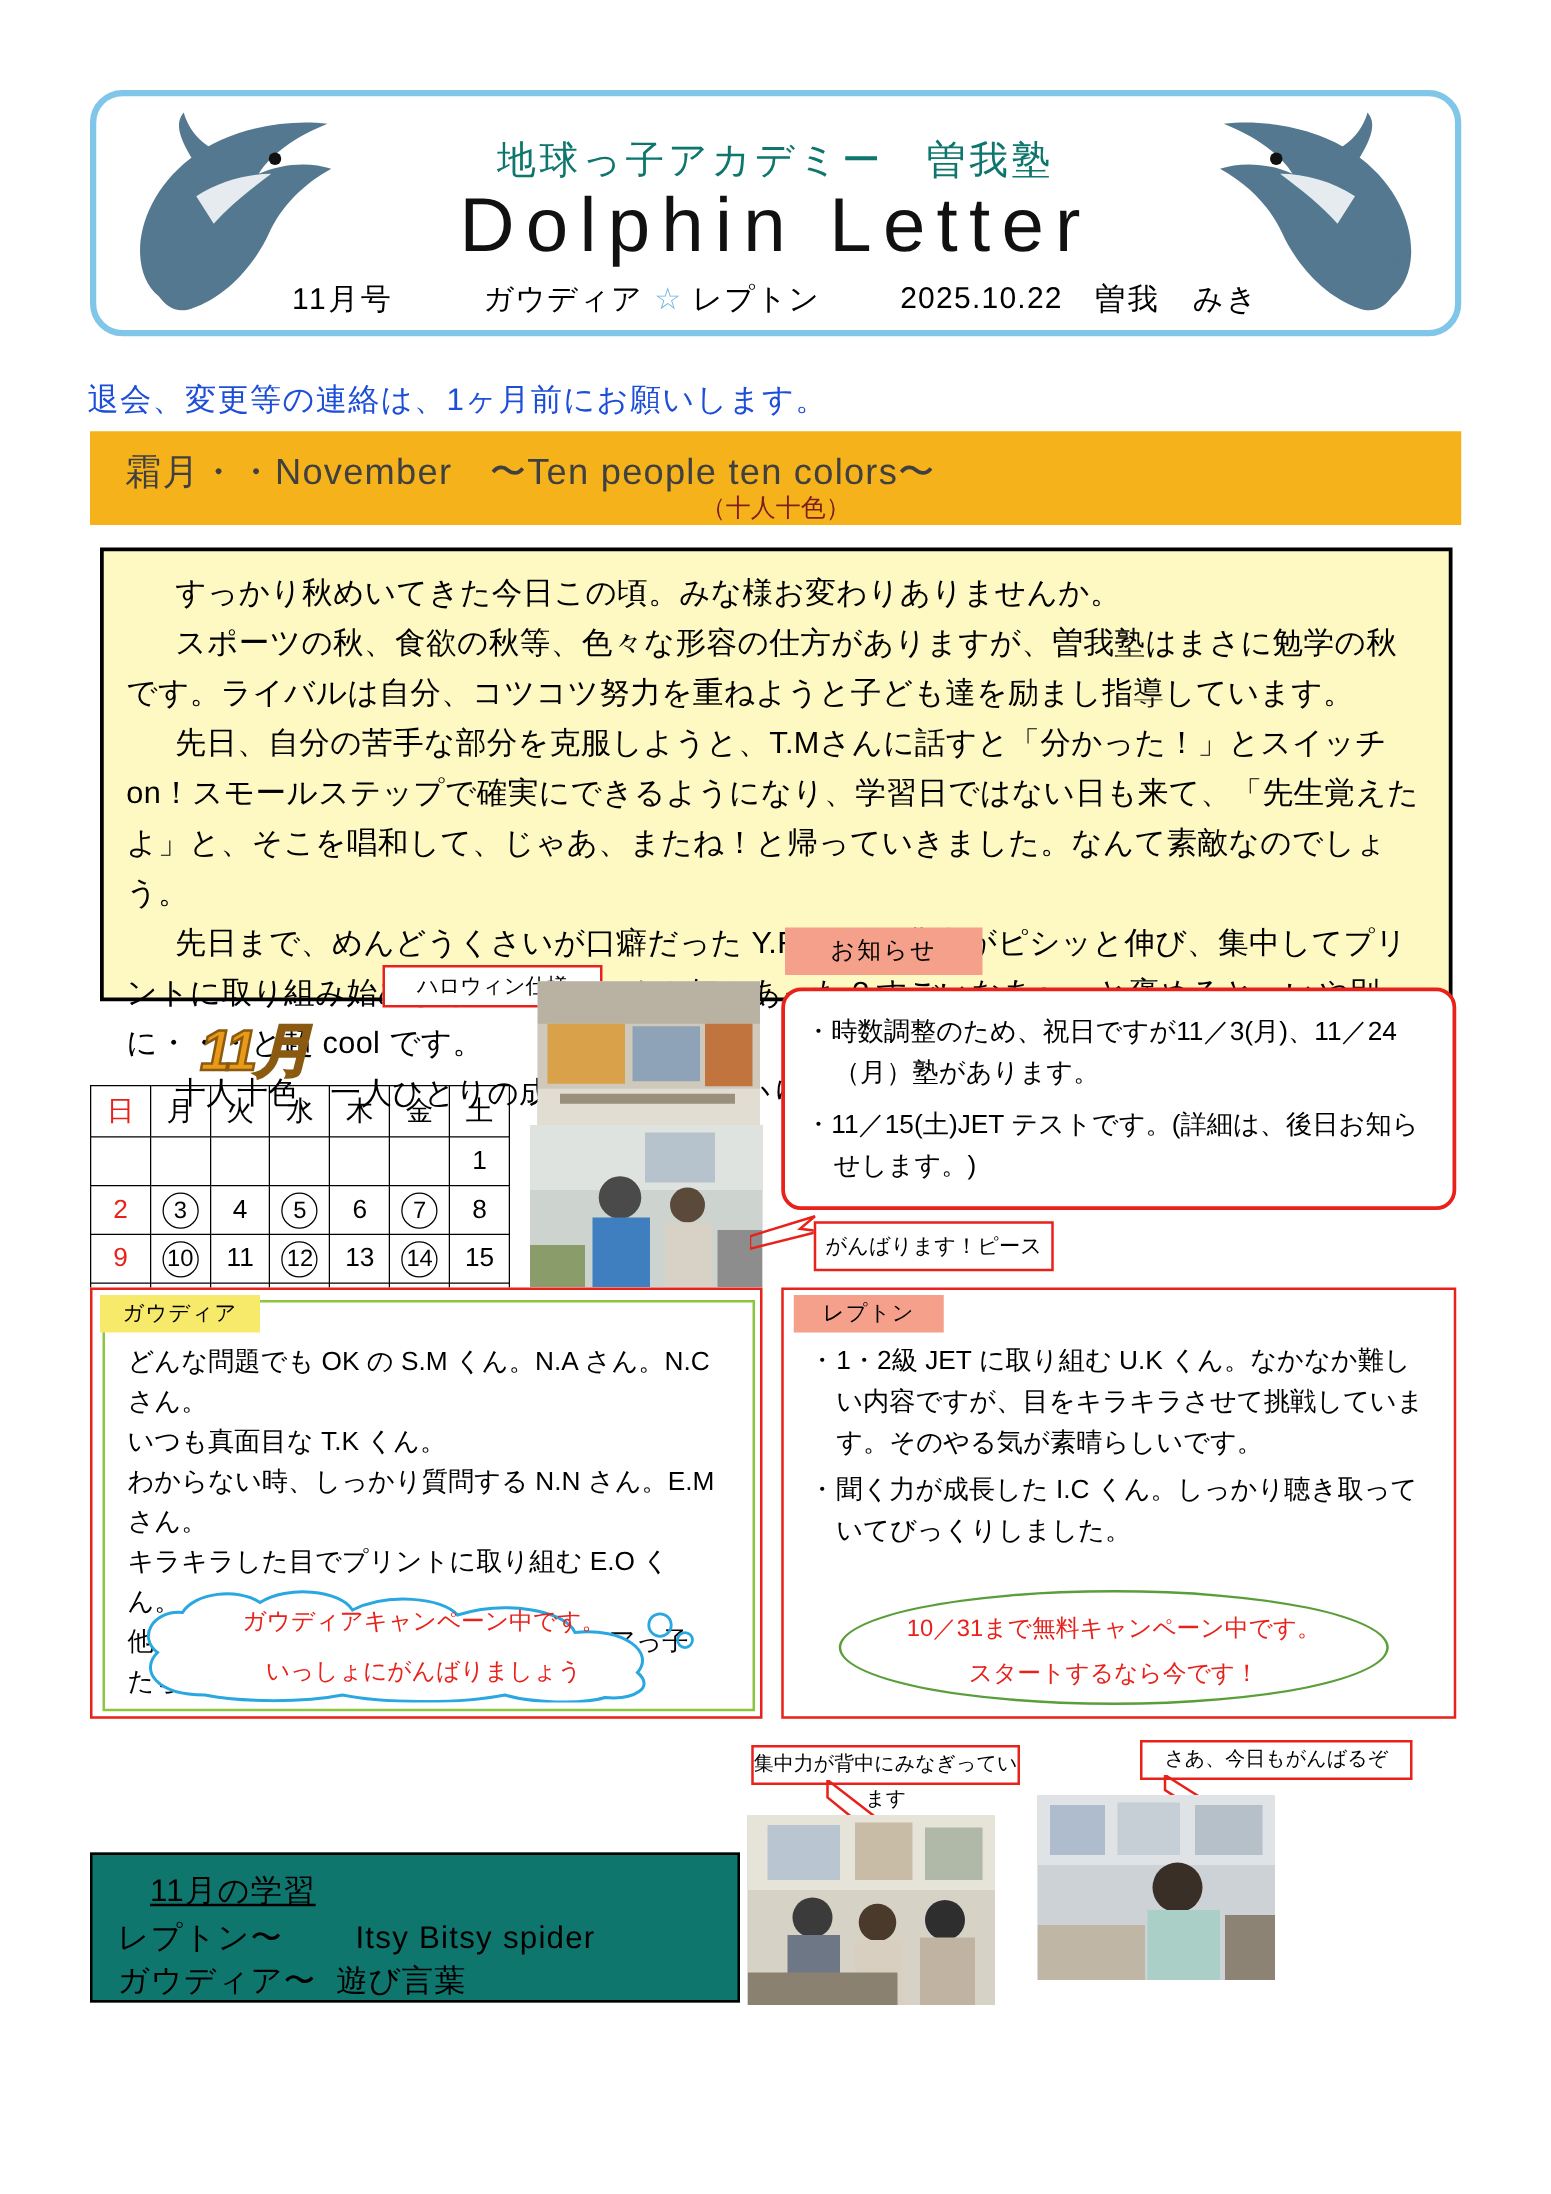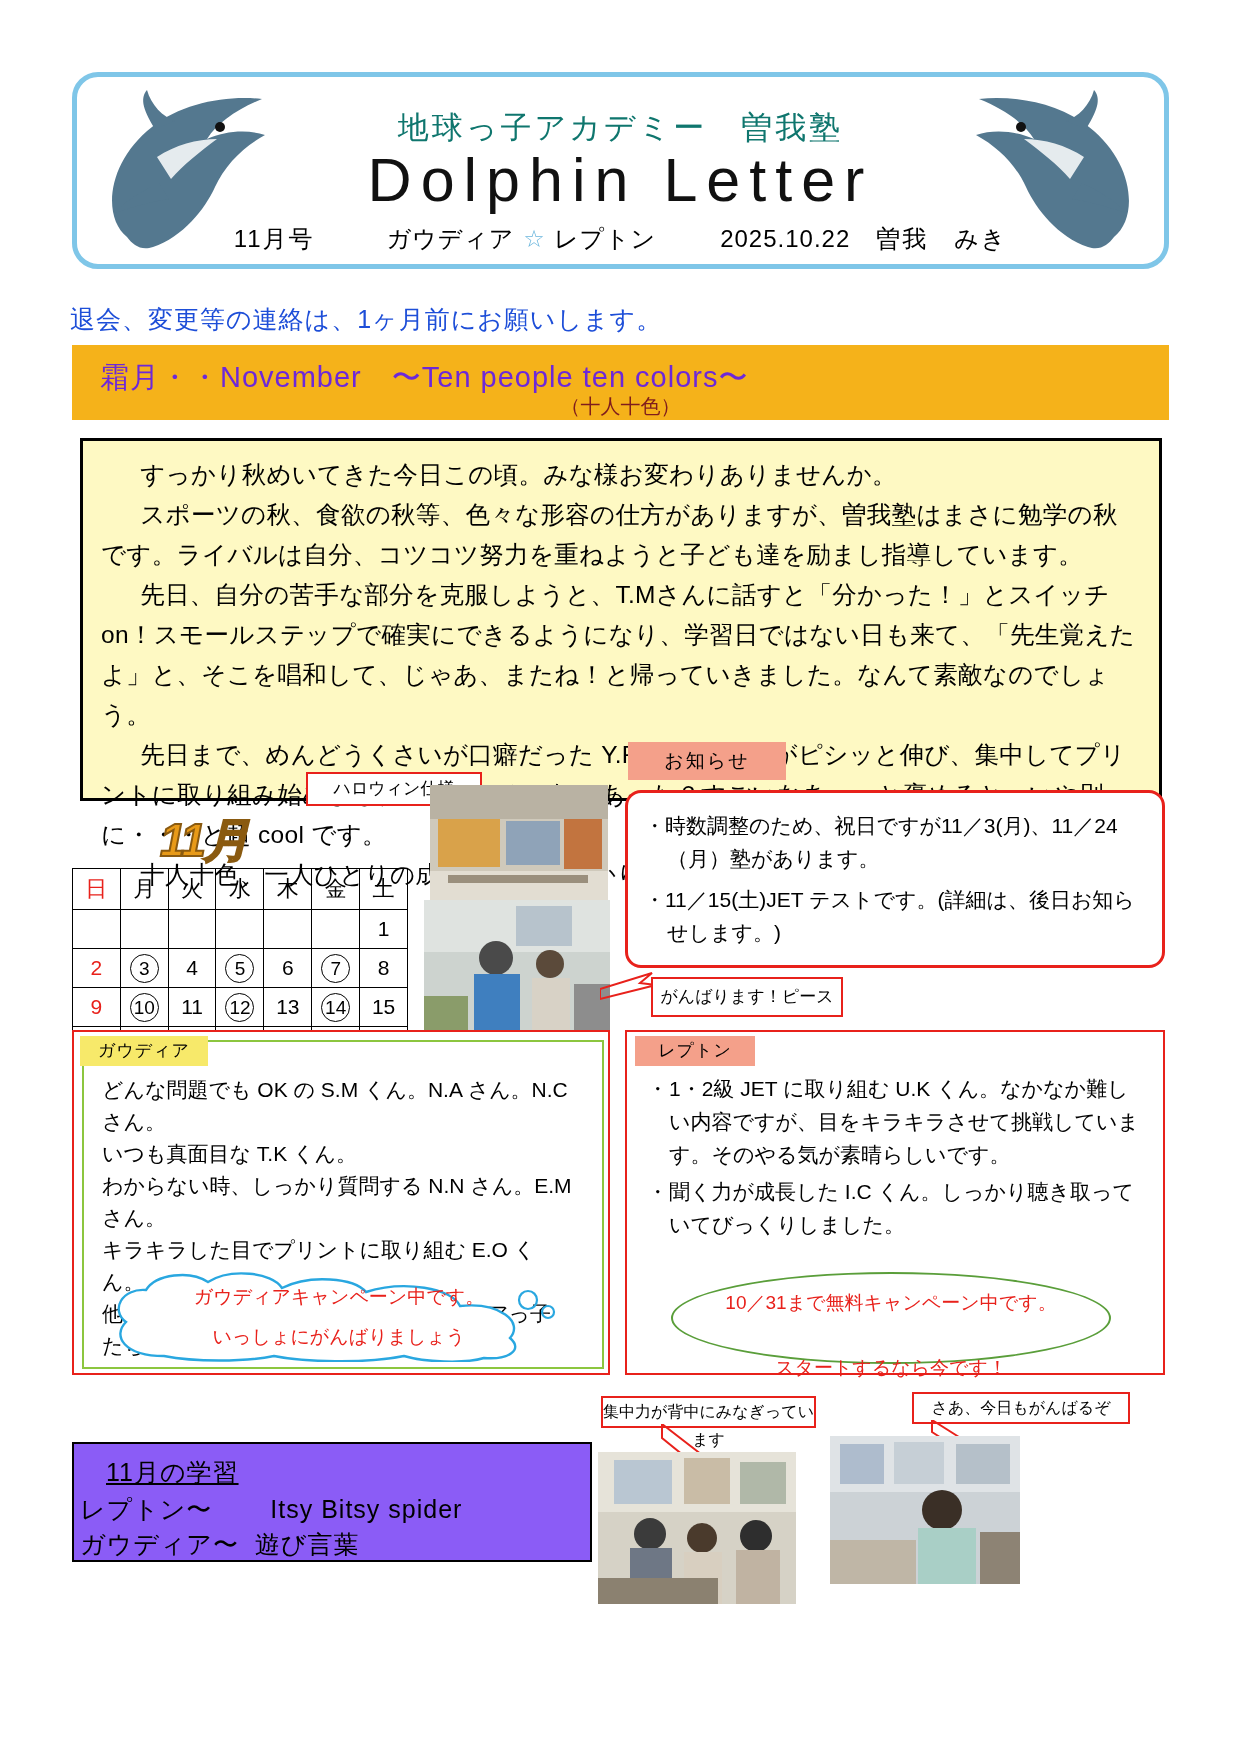--- a/index.html
+++ b/index.html
@@ -41,21 +41,21 @@
 
   
   .red-notice{
     position:absolute;left:70px;top:303px;font-size:25px;color:#1d4ed8;letter-spacing:1px;
   }
 
   
   .orange-banner{
     position:absolute;left:72px;top:345px;width:1097px;height:75px;background:#f5b21a;
   }
-  .ob-line1{position:absolute;left:28px;top:13px;font-size:29px;color:#6d28d9;letter-spacing:1px;}
+  .ob-line1{position:absolute;left:28px;top:13px;font-size:29px;color:#404040;letter-spacing:1px;}
   .ob-line2{position:absolute;left:0;right:0;top:48px;text-align:center;font-size:20px;color:#7f1d1d;}
 
   
   .article{
     position:absolute;left:80px;top:438px;width:1082px;height:363px;
     border:3px solid #000;box-sizing:border-box;background:#fef9c3;
     padding:14px 18px 0 18px;
   }
   .article p{margin:0 0 0 0;font-size:24.5px;line-height:40px;letter-spacing:0.3px;text-indent:1.6em;}
 
@@ -146,40 +146,40 @@
   .lepton-text{position:absolute;left:20px;top:40px;width:500px;font-size:21px;line-height:33px;}
   .lepton-text ul{margin:0;padding:0;list-style:none;}
   .lepton-text li{margin-bottom:4px;padding-left:22px;position:relative;}
   .lepton-text li:before{content:"・";position:absolute;left:0;top:0;}
   .lepton-text .sub{padding-left:22px;}
   .ellipse{
     position:absolute;left:44px;top:240px;width:440px;height:92px;
     border:2px solid #5a9e3a;border-radius:50%;box-sizing:border-box;
   }
   .el-t1{position:absolute;left:0;right:0;top:16px;text-align:center;font-size:19px;color:#e8211b;}
-  .el-t2{position:absolute;left:0;right:0;top:52px;text-align:center;font-size:19px;color:#e8211b;margin-top:29px;}
+  .el-t2{position:absolute;left:0;right:0;top:52px;text-align:center;font-size:19px;color:#e8211b;}
 
   
   .callout-b1{
     position:absolute;left:601px;top:1396px;width:215px;height:32px;
     border:2px solid #e8211b;box-sizing:border-box;background:#fff;
     font-size:16px;text-align:center;line-height:28px;
   }
   .b1-tail{position:absolute;left:660px;top:1424px;width:60px;height:40px;}
   .callout-b2{
     position:absolute;left:912px;top:1392px;width:218px;height:32px;
     border:2px solid #e8211b;box-sizing:border-box;background:#fff;
     font-size:16px;text-align:center;line-height:28px;
   }
   .b2-tail{position:absolute;left:930px;top:1420px;width:50px;height:30px;}
 
   
   .study-box{
-    position:absolute;left:72px;top:1442px;width:520px;height:120px;
-    border:2px solid #000;box-sizing:border-box;background:#8b5cf6;padding:12px 0 0 6px;
+    position:absolute;left:72px;top:1482px;width:520px;height:120px;
+    border:2px solid #000;box-sizing:border-box;background:#0f766e;padding:12px 0 0 20px;
   }
   .study-title{font-size:25px;text-decoration:underline;margin-left:26px;letter-spacing:1px;}
   .study-l1{font-size:25px;margin-top:4px;letter-spacing:1px;}
   .study-l2{font-size:25px;margin-top:2px;letter-spacing:1px;}
   .study-l1 .sp{display:inline-block;width:58px;}
 </style>
 </head>
 <body>
 
 <div class="page">

